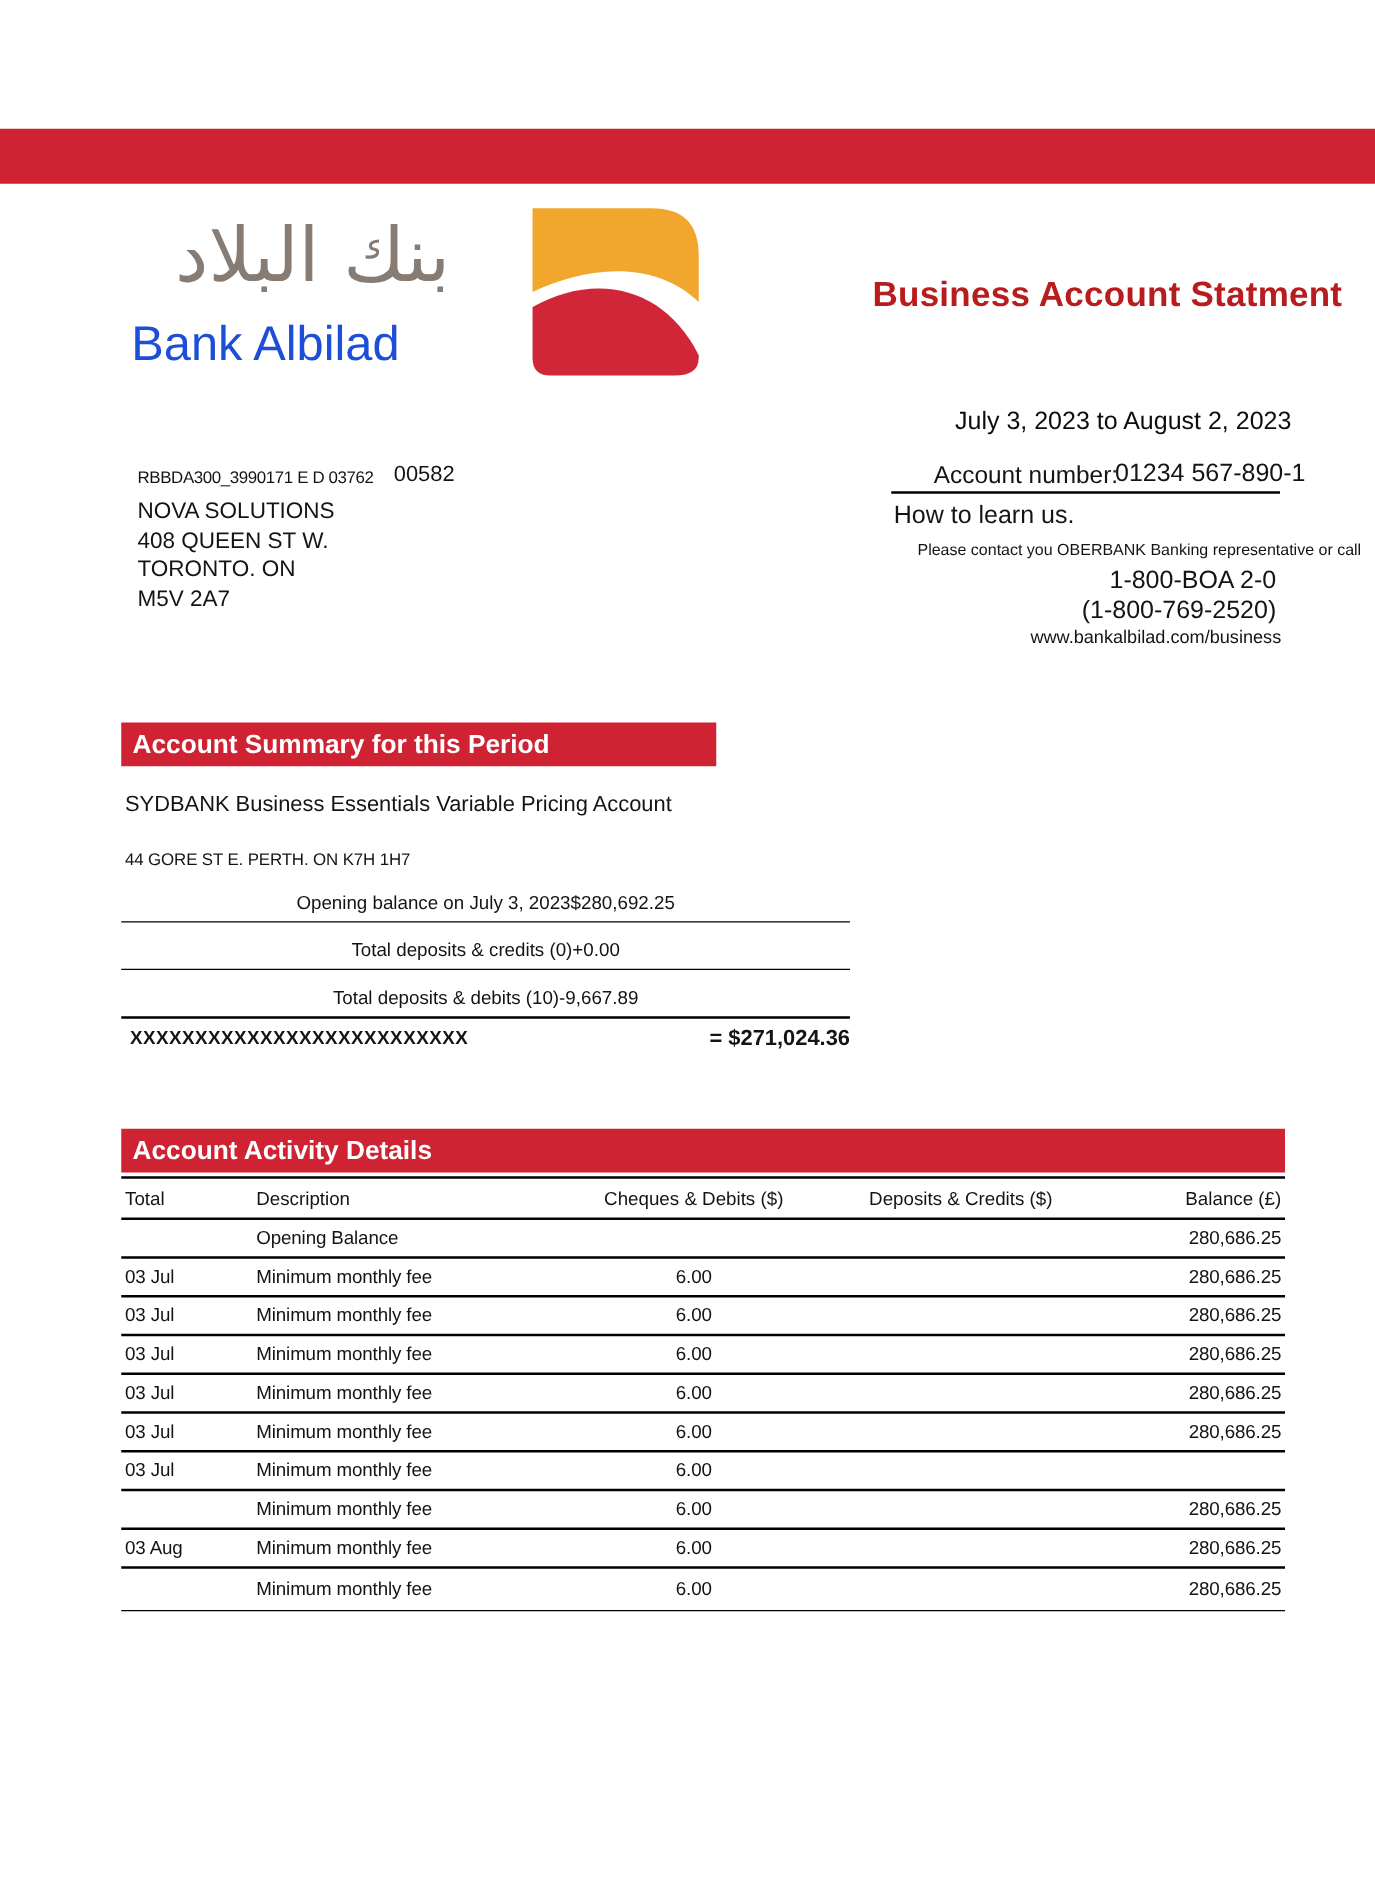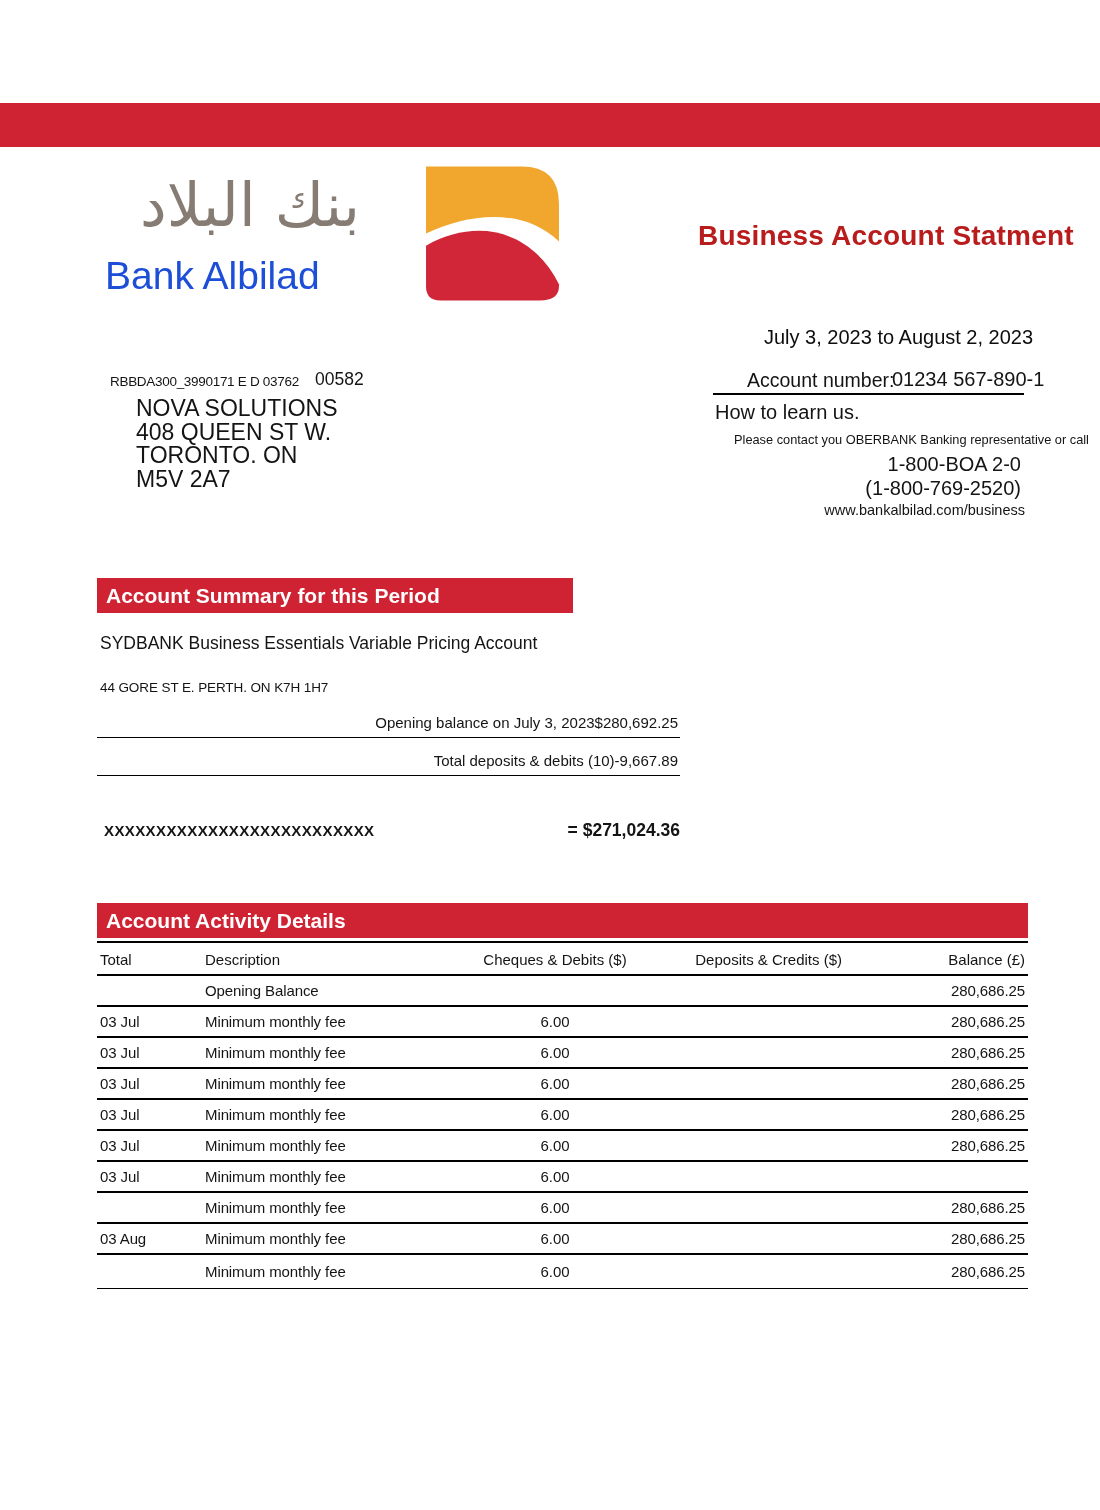--- a/index.html
+++ b/index.html
@@ -23,32 +23,32 @@
   .acct-line{position:absolute;left:713px;top:393px;width:311px;height:2px;background:#000;}
 
   .howto{position:absolute;left:715px;top:401px;font-size:20px;}
   .contact-note{position:absolute;left:734px;top:432px;font-size:12.8px;}
   .phone1{position:absolute;right:79px;top:453px;font-size:20px;text-align:right;}
   .phone2{position:absolute;right:79px;top:477px;font-size:20px;text-align:right;}
   .website{position:absolute;right:75px;top:502px;font-size:14.5px;text-align:right;}
 
   .ref-code{position:absolute;left:110px;top:374px;font-size:13.5px;letter-spacing:-0.3px;}
   .ref-num{position:absolute;left:315px;top:369px;font-size:17.5px;}
-  .recipient{position:absolute;left:110px;top:397px;font-size:23px;line-height:23.5px;margin-left:26px;}
+  .recipient{position:absolute;left:110px;top:397px;font-size:18px;line-height:23.5px;}
 
   .banner{position:absolute;background:#CF2233;color:#fff;font-size:21px;font-weight:700;
     line-height:35px;height:35px;padding-left:9px;box-sizing:border-box;}
   .banner.summary{left:97px;top:578px;width:476px;}
   .banner.activity{left:97px;top:903px;width:931px;}
 
   .product{position:absolute;left:100px;top:633px;font-size:17.5px;}
   .addr{position:absolute;left:100px;top:680px;font-size:13.5px;letter-spacing:-0.1px;}
 
   .summary-table{position:absolute;left:97px;top:700px;width:583px;}
-  .srow{display:flex;justify-content:flex-end;align-items:baseline;
+  .srow{display:flex;justify-content:center;align-items:baseline;
     padding:14px 2px 6px 2px;border-bottom:1.6px solid #000;font-size:15px;}
   .srow:nth-of-type(3){border-bottom-width:2.2px;}
 
   .masked-row{position:absolute;left:97px;top:820px;width:583px;display:flex;
     justify-content:space-between;align-items:center;}
   .masked{font-size:15px;font-weight:700;letter-spacing:0.4px;padding-left:7px;}
   .total{font-size:17.5px;font-weight:600;}
 
   .activity-table{position:absolute;left:97px;top:941px;width:931px;border-top:2.5px solid #000;}
   .ahead,.arow{display:grid;grid-template-columns:103px 275px 160px 207px 186px;align-items:center;font-size:15px;}
@@ -103,20 +103,24 @@
   <div class="product">SYDBANK Business Essentials  Variable Pricing Account</div>
   <div class="addr">44 GORE ST E. PERTH. ON K7H 1H7</div>
 
   <div class="summary-table">
 
       <div class="srow">
         <span>Opening balance on July 3, 2023</span>
         <span>$280,692.25</span>
       </div>
 
+      <div class="srow">
+        <span>Total deposits &amp; credits (0)</span>
+        <span>+0.00</span>
+      </div>
 
       <div class="srow">
         <span>Total deposits &amp; debits (10)</span>
         <span>-9,667.89</span>
       </div>
     </div>
 
   <div class="masked-row">
     <span class="masked">XXXXXXXXXXXXXXXXXXXXXXXXXX</span>
     <span class="total">= $271,024.36</span>

